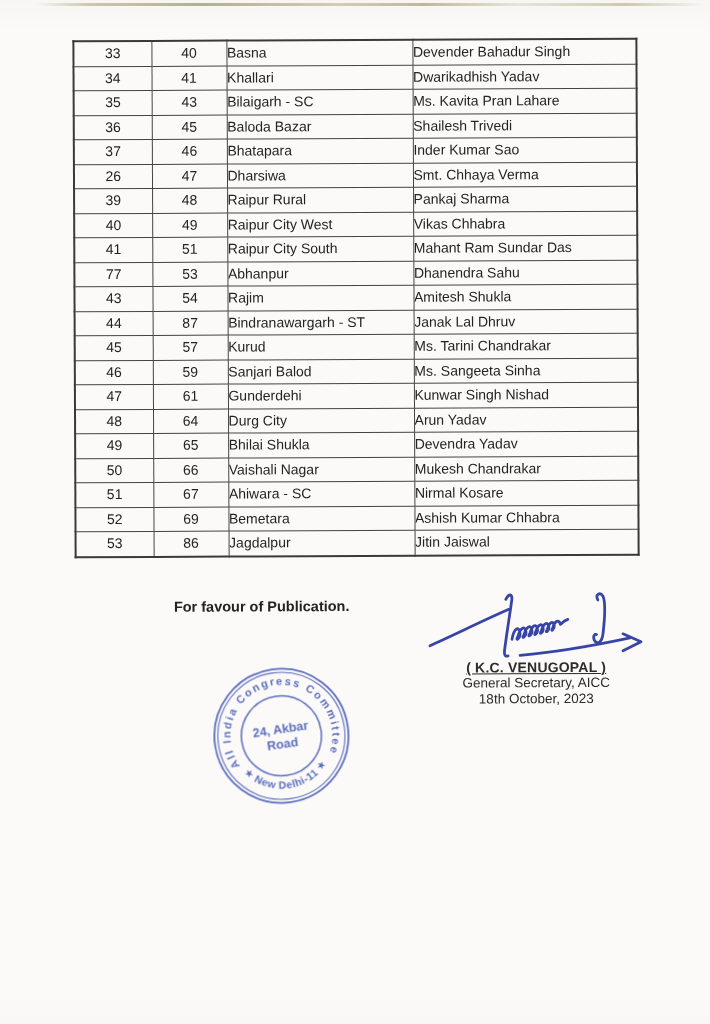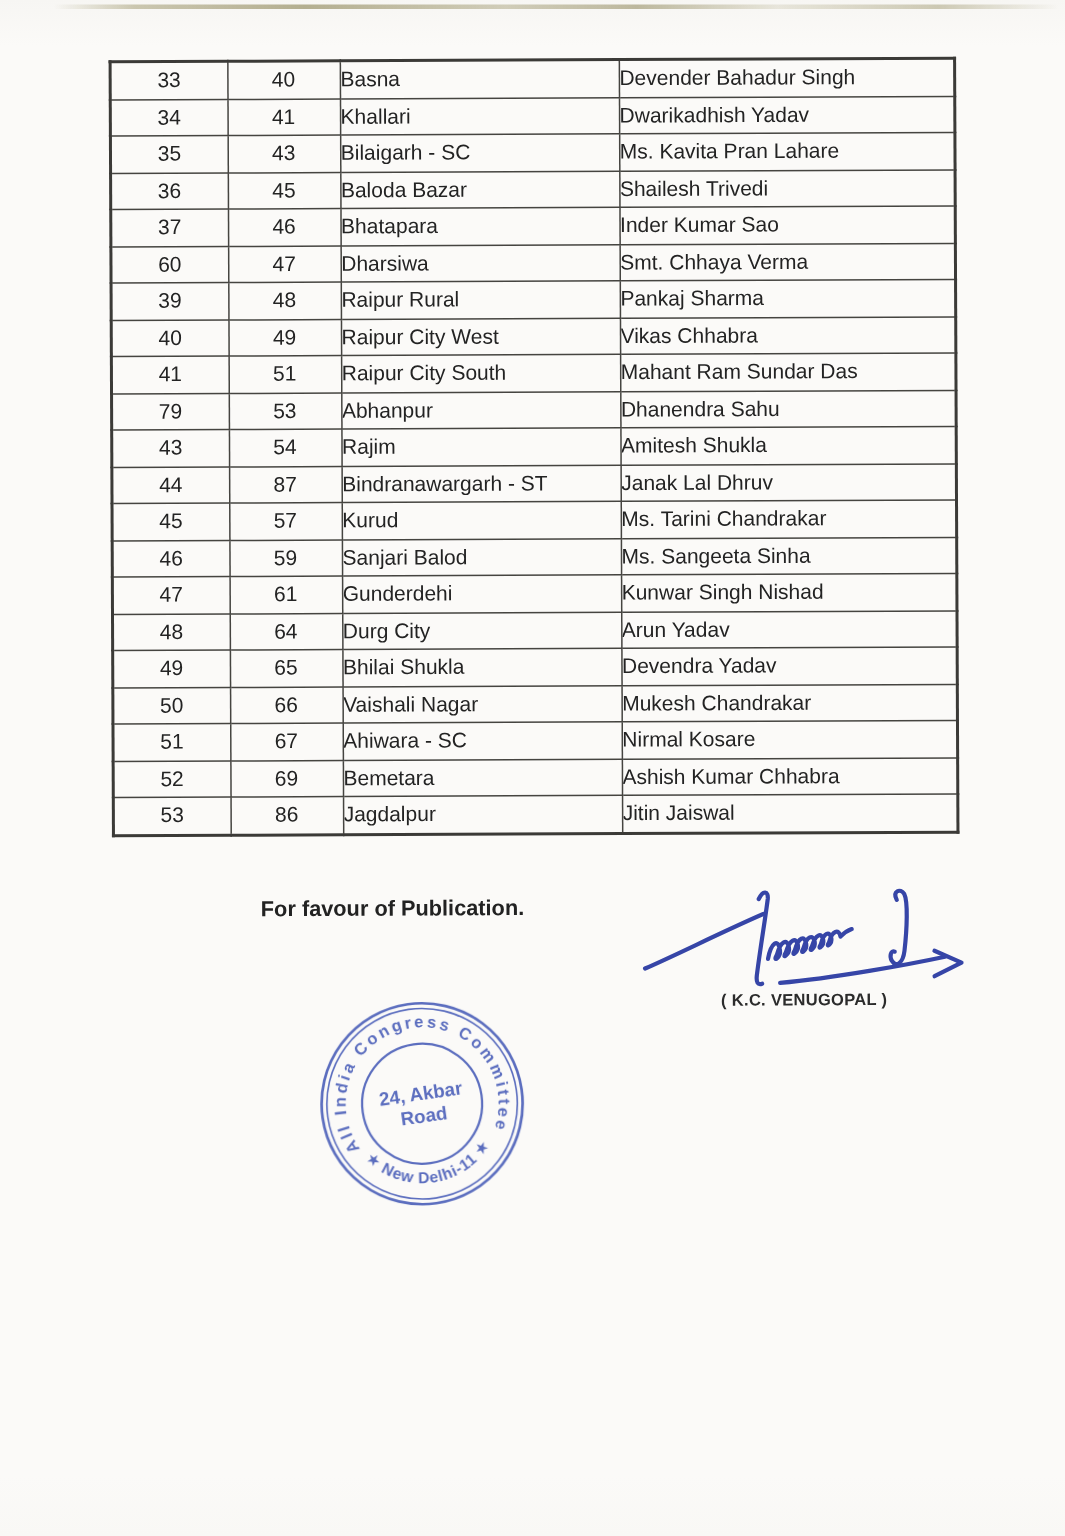--- a/index.html
+++ b/index.html
@@ -43,21 +43,21 @@
   .pub-note {
     position:absolute; left:173px; top:598px;
     font-size:14.5px; font-weight:bold; color:#222;
   }
 
   .sig-svg { position:absolute; left:425px; top:590px; opacity:.94; }
   .sig-block {
     position:absolute; left:430px; top:660px; width:210px;
     text-align:center; color:#2b2b2b;
   }
-  .sig-name  { font-size:11px; font-weight:bold; line-height:16px; letter-spacing:.2px; }
+  .sig-name  { font-size:14px; font-weight:bold; line-height:16px; letter-spacing:.2px;text-decoration:underline; }
   .sig-title { font-size:13.5px; line-height:16px; }
   .sig-date  { font-size:13.5px; line-height:16px; }
 
   .stamp-svg { position:absolute; left:206px; top:661px; opacity:.84; filter:blur(.2px); }
   .stamp-svg text { font-family:"Liberation Sans","DejaVu Sans",sans-serif; }
 </style>
 </head>
 <body>
 
 <div class="sheet">
@@ -97,21 +97,21 @@
             <td class="c-name">Baloda Bazar</td>
             <td class="c-cand">Shailesh Trivedi</td>
           </tr>
           <tr>
             <td class="c-serial">37</td>
             <td class="c-no">46</td>
             <td class="c-name">Bhatapara</td>
             <td class="c-cand">Inder Kumar Sao</td>
           </tr>
           <tr>
-            <td class="c-serial">60</td>
+            <td class="c-serial">26</td>
             <td class="c-no">47</td>
             <td class="c-name">Dharsiwa</td>
             <td class="c-cand">Smt. Chhaya Verma</td>
           </tr>
           <tr>
             <td class="c-serial">39</td>
             <td class="c-no">48</td>
             <td class="c-name">Raipur Rural</td>
             <td class="c-cand">Pankaj Sharma</td>
           </tr>
@@ -121,21 +121,21 @@
             <td class="c-name">Raipur City West</td>
             <td class="c-cand">Vikas Chhabra</td>
           </tr>
           <tr>
             <td class="c-serial">41</td>
             <td class="c-no">51</td>
             <td class="c-name">Raipur City South</td>
             <td class="c-cand">Mahant Ram Sundar Das</td>
           </tr>
           <tr>
-            <td class="c-serial">79</td>
+            <td class="c-serial">77</td>
             <td class="c-no">53</td>
             <td class="c-name">Abhanpur</td>
             <td class="c-cand">Dhanendra Sahu</td>
           </tr>
           <tr>
             <td class="c-serial">43</td>
             <td class="c-no">54</td>
             <td class="c-name">Rajim</td>
             <td class="c-cand">Amitesh Shukla</td>
           </tr>
@@ -219,20 +219,22 @@
                  c 2 -7.6 6.6 -9 7.6 -3.6
                  c 2 -2 4.5 -4 7.5 -5"></path>
         <path d="M 172 11 C 169 5, 174.5 3, 177 7 C 179.5 12, 178.8 30, 177 45 C 176 53, 171.5 56.5, 168.5 51.5 C 166.8 48.5, 168 44.5, 170.5 45.5"></path>
         <path d="M 94 66 C 130 63, 180 54, 204 49"></path>
         <path d="M 197 45 L 215 53 L 197 62"></path>
       </g>
     </svg>
 
     <div class="sig-block">
       <div class="sig-name">( K.C. VENUGOPAL )</div>
+      <div class="sig-title">General Secretary, AICC</div>
+      <div class="sig-date">18th October, 2023</div>
     </div>
 
     <svg class="stamp-svg" width="150" height="150" viewBox="0 0 150 150">
       <g transform="rotate(-8 74 74.5)">
         <g fill="none" stroke-width="1.8" stroke="#3d53b4">
           <circle cx="74" cy="74.5" r="67"></circle>
           <circle cx="74" cy="74.5" r="63.5" stroke-width="1.1"></circle>
           <circle cx="74" cy="74.5" r="40" stroke-width="1.5"></circle>
         </g>
         <defs>

